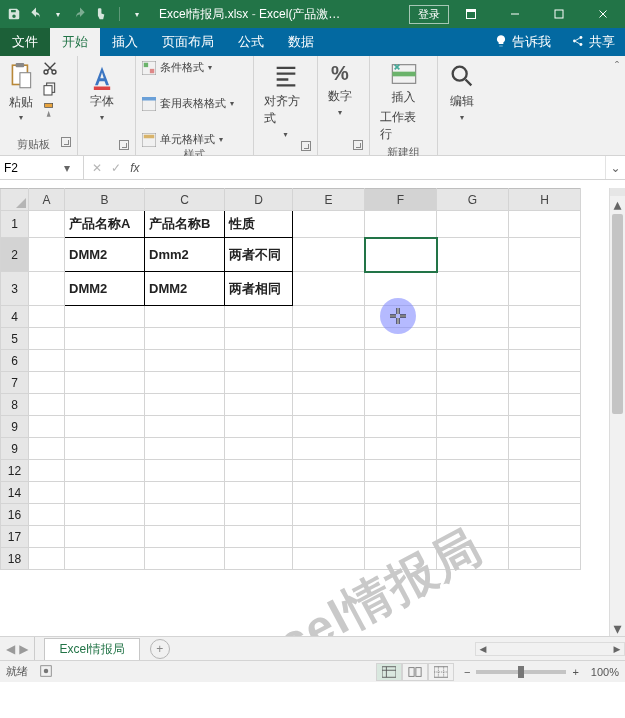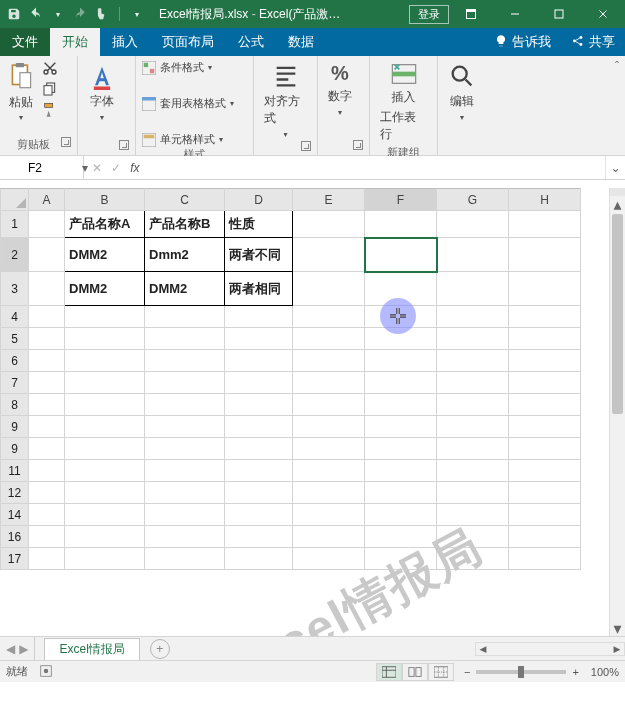--- a/index.html
+++ b/index.html
@@ -37,21 +37,21 @@
   .paste-btn { display: flex; flex-direction: column; align-items: center; gap:2px; cursor:pointer; padding:2px;}
   .mini-col { display: flex; flex-direction: column; gap: 2px; }
   .mini-col span, .mini-ico { display:inline-block; cursor:pointer; }
   .big-btn { display:flex; flex-direction:column; align-items:center; gap:3px; cursor:pointer; padding:2px 4px;}
   .drop-caret { font-size:8px; color:#555; }
   .stack-row { display:flex; align-items:center; gap:4px; font-size:11px; cursor:pointer;}
 
   
   .fbar-row { height: 24px; display:flex; align-items:stretch; border-bottom:1px solid #d4d4d4; font-size:12px; background:#fff;}
   .namebox { width:84px; border-right:1px solid #d4d4d4; display:flex; align-items:center;}
-  .namebox input { border:none; width:58px; padding:2px 4px; font-size:12px; outline:none;margin-left:24px; }
+  .namebox input { border:none; width:58px; padding:2px 4px; font-size:12px; outline:none; }
   .namebox .dd { width:18px; text-align:center; color:#666; cursor:pointer;}
   .fbar-btns { display:flex; align-items:center; gap:9px; padding:0 8px; color:#b5b5b5;}
   .fbar-btns .fx { color:#555; font-style:italic;}
   .fbar-input { flex:1; border:none; padding:2px 6px; outline:none; font-size:12px;}
   .fbar-exp { width:20px; display:flex; align-items:center; justify-content:center; color:#666; cursor:pointer; border-left:1px solid #e3e3e3;}
 
   .gap8 { height:8px; background:#fff;}
 
   
   .grid-wrap { position:relative; height:448px; display:flex; flex-direction:column; }
@@ -475,31 +475,20 @@
             <td></td>
             <td></td>
             <td></td>
             <td></td>
             <td></td>
             <td></td>
             <td></td>
             <td></td>
           </tr>
         <tr>
-            <td class="rowhdr">11</td>
-            <td></td>
-            <td></td>
-            <td></td>
-            <td></td>
-            <td></td>
-            <td></td>
-            <td></td>
-            <td></td>
-          </tr>
-        <tr>
             <td class="rowhdr">12</td>
             <td></td>
             <td></td>
             <td></td>
             <td></td>
             <td></td>
             <td></td>
             <td></td>
             <td></td>
           </tr>
@@ -520,20 +509,31 @@
             <td></td>
             <td></td>
             <td></td>
             <td></td>
             <td></td>
             <td></td>
             <td></td>
           </tr>
         <tr>
             <td class="rowhdr">17</td>
+            <td></td>
+            <td></td>
+            <td></td>
+            <td></td>
+            <td></td>
+            <td></td>
+            <td></td>
+            <td></td>
+          </tr>
+        <tr>
+            <td class="rowhdr">18</td>
             <td></td>
             <td></td>
             <td></td>
             <td></td>
             <td></td>
             <td></td>
             <td></td>
             <td></td>
           </tr>
       </tbody>

